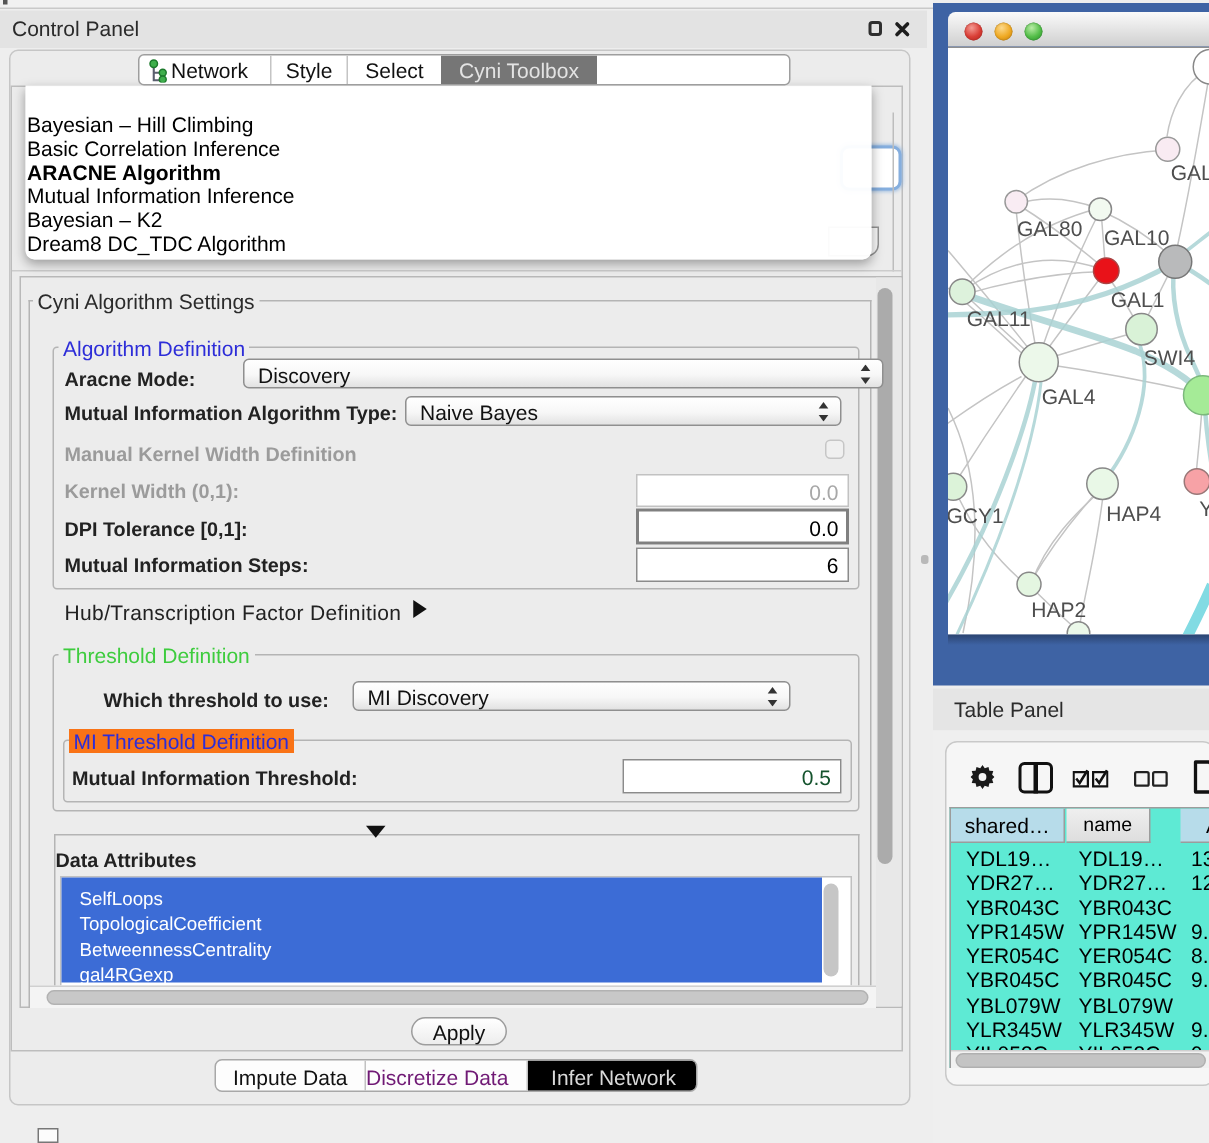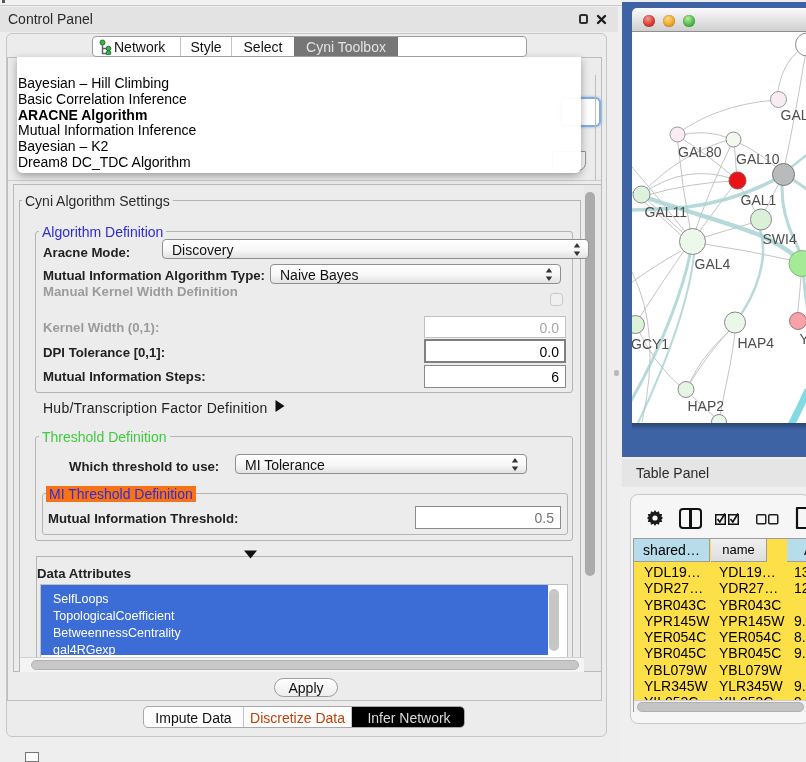--- a/index.html
+++ b/index.html
@@ -61,21 +61,21 @@
 
   <div class="abs lbl" style="left:43px;top:268px;">Mutual Information Algorithm Type:</div>
   <div class="combo" style="left:270px;top:264px;width:291px;">
     <span class="ctext">Naive Bayes</span>
     <svg class="spin" viewBox="0 0 8 13">
         <path d="M4 0 L7.2 4.4 H0.8 Z" fill="#333"></path>
         <path d="M4 13 L7.2 8.6 H0.8 Z" fill="#333"></path>
       </svg>
   </div>
 
-  <div class="abs lbl dis" style="left:43px;top:284px;text-align:right;">Manual Kernel Width Definition</div>
+  <div class="abs lbl dis" style="left:43px;top:295px;text-align:right;">Manual Kernel Width Definition</div>
   <div class="abs" style="left:550px;top:293px;width:13px;height:13px;background:#f0f0f0;border:1px solid #c6c6c6;border-radius:3.5px;"></div>
 
   <div class="abs lbl dis" style="left:43px;top:320px;">Kernel Width (0,1):</div>
   <div class="fld" style="left:424px;top:316px;width:142px;height:22px;border:1px solid #c2c2c2;color:#a8a8a8;padding:3px 6px 0 0;">0.0</div>
 
   <div class="abs lbl" style="left:43px;top:345px;">DPI Tolerance [0,1]:</div>
   <div class="fld" style="left:424px;top:339px;width:142px;height:24px;border:2px solid #808080;color:#000;padding:3px 5px 0 0;">0.0</div>
 
   <div class="abs lbl" style="left:43px;top:369px;">Mutual Information Steps:</div>
   <div class="fld" style="left:424px;top:365px;width:142px;height:23px;border:1px solid #8b8b8b;color:#000;padding:3px 6px 0 0;">6</div>
@@ -83,50 +83,50 @@
   <div class="abs" style="left:43px;top:400px;font-size:14px;color:#222;letter-spacing:0.25px;">Hub/Transcription Factor Definition</div>
   <svg class="abs" style="left:274px;top:399px;" width="12" height="14" viewBox="0 0 12 14">
       <path d="M1.5 1 L10.5 7 L1.5 13 Z" fill="#111"></path>
     </svg>
 
   <div class="gbox" style="left:35px;top:436px;width:538px;height:105px;"></div>
   <div class="abs" style="left:39px;top:429px;background:#ececec;padding:0 3px;font-size:14px;color:#3ecc3e;">Threshold Definition</div>
 
   <div class="abs lbl" style="left:69px;top:459px;">Which threshold to use:</div>
   <div class="combo" style="left:235px;top:454px;width:292px;">
-    <span class="ctext">MI Tolerance</span>
+    <span class="ctext">MI Discovery</span>
     <svg class="spin" viewBox="0 0 8 13">
         <path d="M4 0 L7.2 4.4 H0.8 Z" fill="#333"></path>
         <path d="M4 13 L7.2 8.6 H0.8 Z" fill="#333"></path>
       </svg>
   </div>
 
   <div class="gbox" style="left:42px;top:493px;width:526px;height:42px;"></div>
   <div class="abs" style="left:46px;top:486px;background:#f97316;padding:0 3px;font-size:14px;color:#2d2dd8;">MI Threshold Definition</div>
   <div class="abs lbl" style="left:48px;top:511px;">Mutual Information Threshold:</div>
-  <div class="fld" style="left:415px;top:506px;width:146px;height:23px;border:1.5px solid #8b8b8b;color:#737373;padding:3px 6px 0 0;">0.5</div>
+  <div class="fld" style="left:415px;top:506px;width:146px;height:23px;border:1.5px solid #8b8b8b;color:#14532d;padding:3px 6px 0 0;">0.5</div>
 
   <div class="abs" style="left:36px;top:556px;width:537px;height:116px;border:1px solid #b4b4b4;border-bottom:none;"></div>
   <svg class="abs" style="left:243px;top:549px;" width="15" height="11" viewBox="0 0 15 11">
       <path d="M1 1.5 L14 1.5 L7.5 9.5 Z" fill="#111"></path>
     </svg>
   <div class="abs lbl" style="left:37px;top:566px;">Data Attributes</div>
 
   <div class="abs" style="left:40px;top:584px;width:528px;height:73px;background:#ffffff;border:1px solid #c0c0c0;border-bottom:none;"></div>
   <div class="abs" style="left:41px;top:585px;width:507px;height:70px;background:#3c6cd6;"></div>
   <div class="abs" style="left:53px;top:591px;font-size:12.5px;color:#fff;line-height:17px;">SelfLoops<br>TopologicalCoefficient<br>BetweennessCentrality<br>gal4RGexp</div>
   <div class="abs" style="left:549px;top:589px;width:10px;height:62px;background:#c6c6c6;border-radius:5px;"></div>
   <div class="abs" style="left:20px;top:657px;width:564px;height:15px;background:#f4f4f4;border-top:1px solid #d0d0d0;"></div>
   <div class="abs" style="left:31px;top:659.5px;width:548px;height:10px;background:#c8c8c8;border:1px solid #b2b2b2;border-radius:5px;"></div>
 
   <div class="abs" style="left:274px;top:678px;width:64px;height:19px;border:1px solid #9d9d9d;border-radius:9.5px;background:linear-gradient(#ffffff,#ededed);text-align:center;font-size:14px;color:#111;padding-top:1px;">Apply</div>
 
   <div class="abs" style="left:143px;top:706px;width:322px;height:22px;background:#fdfdfd;border:1px solid #a8a8a8;border-radius:5px;overflow:hidden;font-size:14px;">
     <div style="position:absolute;left:0;top:0;width:100px;height:22px;border-right:1px solid #c2c2c2;text-align:center;color:#111;padding-top:3px;">Impute Data</div>
-    <div style="position:absolute;left:100px;top:0;width:108px;height:22px;border-right:1px solid #c2c2c2;text-align:center;color:#c2410c;padding-top:3px;">Discretize Data</div>
+    <div style="position:absolute;left:100px;top:0;width:108px;height:22px;border-right:1px solid #c2c2c2;color:#701a75;padding-top:3px;">Discretize Data</div>
     <div style="position:absolute;left:208px;top:0;width:114px;height:22px;background:#000000;text-align:center;color:#d9d9d9;padding-top:3px;">Infer Network</div>
   </div>
 
   <div class="abs" style="left:25px;top:752px;width:14px;height:10px;border:1.5px solid #777;background:#fcfcfc;"></div>
 
   <div class="abs" style="left:614px;top:370px;width:5px;height:6px;background:#b9b9b9;border-radius:2px;"></div>
 
   <div class="abs" style="left:622px;top:2px;width:184px;height:455px;background:#3e63a4;"></div>
 
   <div class="abs" style="left:632px;top:8px;width:174px;height:24px;background:linear-gradient(#fafafa,#cfcfcf);border-bottom:1px solid #8f8f8f;border-radius:5px 0 0 0;"></div>
@@ -233,21 +233,21 @@
     <path d="M15.5 6 L17.8 9 L23 0.5" stroke="#111" stroke-width="1.7" fill="none"></path>
   </svg>
   <svg class="abs" style="left:756px;top:513px;" width="23" height="13" viewBox="0 0 23 13">
     <rect x="0.75" y="1.75" width="9" height="9" fill="none" stroke="#222" stroke-width="1.5" rx="1"></rect>
     <rect x="12.75" y="1.75" width="9" height="9" fill="none" stroke="#222" stroke-width="1.5" rx="1"></rect>
   </svg>
   <svg class="abs" style="left:795px;top:506px;" width="18" height="24" viewBox="0 0 18 24">
     <path d="M2 2 L11 2 L16 7 L16 22 L2 22 Z" fill="none" stroke="#111" stroke-width="2.2" stroke-linejoin="round"></path>
   </svg>
 
-  <div class="abs" style="left:633px;top:538px;width:173px;height:174px;background:#fde047;border-left:1px solid #9c9c9c;border-top:1px solid #9c9c9c;overflow:hidden;">
+  <div class="abs" style="left:633px;top:538px;width:173px;height:174px;background:#5eead4;border-left:1px solid #9c9c9c;border-top:1px solid #9c9c9c;overflow:hidden;">
     <div style="position:absolute;left:0;top:0;width:76px;height:23px;background:#b7dcea;border-right:1px solid #9c9c9c;border-bottom:1px solid #9c9c9c;text-align:center;font-size:14px;padding-top:3px;">shared…</div>
     <div style="position:absolute;left:77px;top:0;width:56px;height:23px;background:linear-gradient(#efefef,#dedede);border-right:1px solid #9c9c9c;border-bottom:1px solid #9c9c9c;text-align:center;font-size:13px;padding-top:3px;">name</div>
     <div style="position:absolute;left:153px;top:0;width:25px;height:23px;background:#b7dcea;border-bottom:1px solid #9c9c9c;font-size:14px;padding-top:3px;padding-left:17px;">A</div>
     <div style="position:absolute;left:10px;top:25px;font-size:14px;color:#000;line-height:16.3px;">YDL19…<br>YDR27…<br>YBR043C<br>YPR145W<br>YER054C<br>YBR045C<br>YBL079W<br>YLR345W<br>YIL053C</div>
     <div style="position:absolute;left:85px;top:25px;font-size:14px;color:#000;line-height:16.3px;">YDL19…<br>YDR27…<br>YBR043C<br>YPR145W<br>YER054C<br>YBR045C<br>YBL079W<br>YLR345W<br>YIL053C</div>
     <div style="position:absolute;left:160px;top:25px;font-size:14px;color:#000;line-height:16.3px;">13<br>12<br>&nbsp;<br>9.<br>8.<br>9.<br>&nbsp;<br>9.<br>9.</div>
 
     <div style="position:absolute;left:0;top:161px;width:173px;height:13px;background:#f1f1f1;border-top:1px solid #cfcfcf;"></div>
     <div style="position:absolute;left:3px;top:162.5px;width:167px;height:10px;background:#c4c4c4;border:1px solid #b0b0b0;border-radius:5px;"></div>
   </div>

